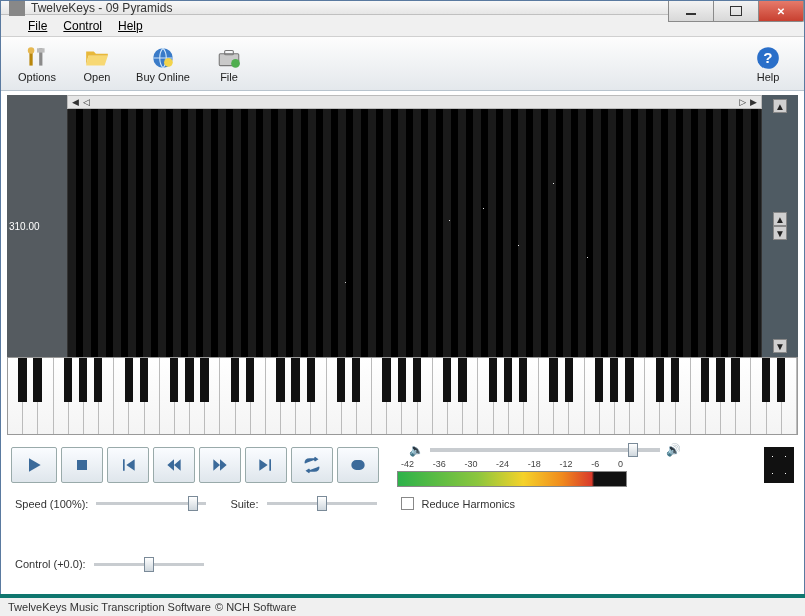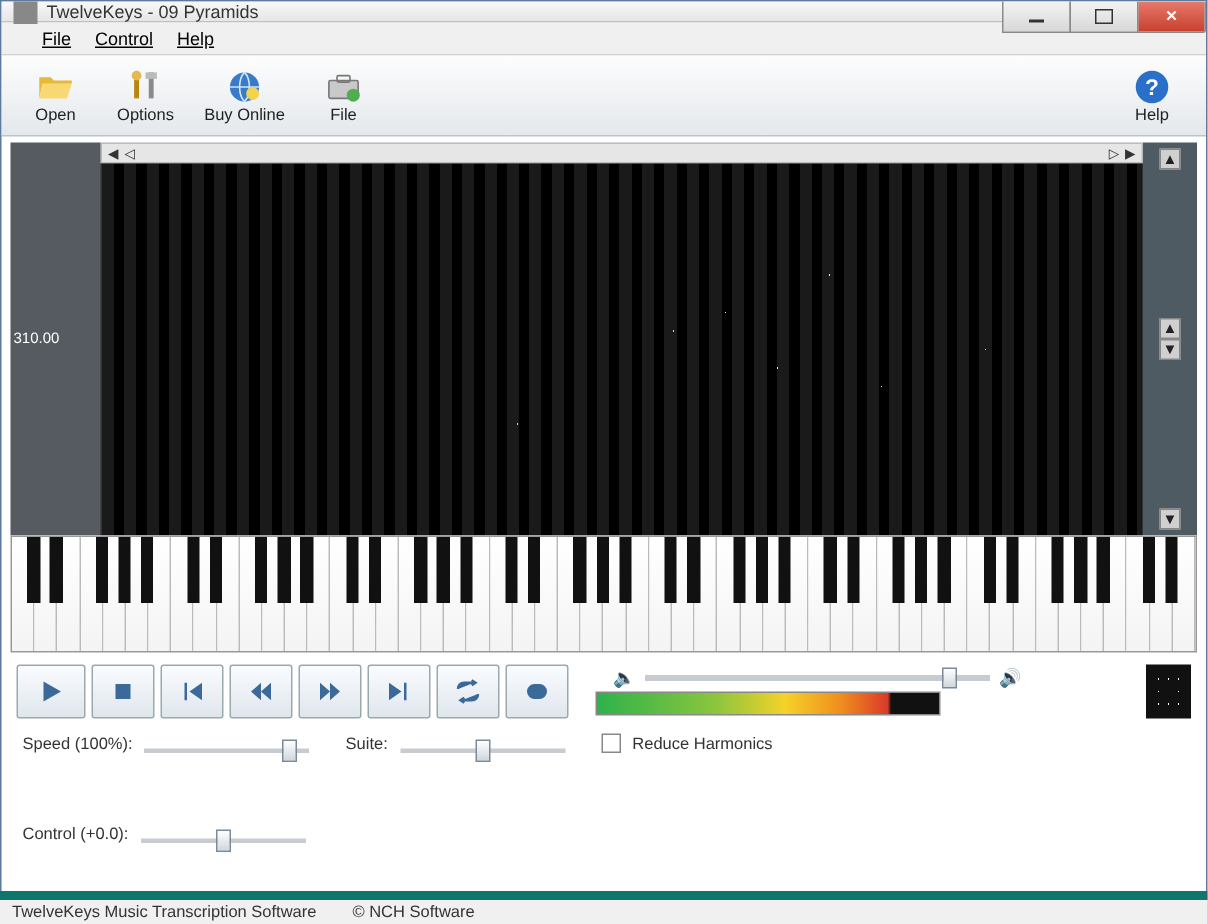--- a/index.html
+++ b/index.html
@@ -77,27 +77,27 @@
  radial-gradient(1px 1px at 20% 50%,#fff 50%,transparent 50%),
  radial-gradient(1px 1px at 80% 50%,#fff 50%,transparent 50%),
  radial-gradient(1px 1px at 20% 80%,#fff 50%,transparent 50%),
  radial-gradient(1px 1px at 80% 80%,#fff 50%,transparent 50%),
  radial-gradient(1px 1px at 50% 20%,#fff 50%,transparent 50%),
  radial-gradient(1px 1px at 50% 80%,#fff 50%,transparent 50%);
 }
 
 
 .controls { display: flex; padding: 6px 14px; gap: 24px; font-size: 11px; color: #333; flex-wrap: wrap; }
-.ctrl { display: flex; align-items: flex-end; gap: 8px; }
+.ctrl { display: flex; align-items: center; gap: 8px; }
 .ctrl .track { width: 110px; height: 3px; background:#c8ccd0; position: relative; }
 .ctrl .thumb2 { position:absolute; top:-6px; width:10px; height:15px; background:linear-gradient(#fff,#cfd7dd); border:1px solid #7a8a98; }
 .checkbox { width:13px; height:13px; border:1px solid #888; background:#fff; display:inline-block; }
 
 
-.statusbar { position:absolute; bottom:0; left:0; right:0; height:22px; background:#f0f0f0; border-top:6px solid #0f766e; display:flex; align-items:center; font-size:11px; color:#333; padding:0 8px; gap:24px; }
+.statusbar { position:absolute; bottom:0; left:0; right:0; height:22px; background:#f0f0f0; border-top:4px solid #0f766e; display:flex; align-items:center; font-size:11px; color:#333; padding:0 8px; gap:4px; }
 
 </style>
 </head>
 <body>
 
 <div class="titlebar">
   <span class="app-icon"></span>
   <span class="title">TwelveKeys - 09 Pyramids</span>
   <div class="win-controls">
     <div class="win-btn win-min"></div>
@@ -107,38 +107,38 @@
 </div>
 
 <div class="menubar">
   <span class="menu-item"><span class="ul">File</span></span>
   <span class="menu-item"><span class="ul">Control</span></span>
   <span class="menu-item"><span class="ul">Help</span></span>
 </div>
 
 <div class="toolbar">
   <div class="tool-btn">
-    <span class="ticon open-icon">
-      <svg viewBox="0 0 24 24">
-          <path fill="#e8b83a" d="M2 6h7l2 2h11v2H4l-2 9V6z"></path>
-          <path fill="#f7d873" d="M4 10h18l-3 9H2z"></path>
-        </svg>
-    </span>
-    <span>Open</span>
-  </div>
-  <div class="tool-btn">
     <span class="ticon options-icon">
       <svg viewBox="0 0 24 24">
           <rect x="5" y="3" width="3" height="16" fill="#b8860b"></rect>
           <rect x="14" y="3" width="3" height="16" fill="#8a8a8a"></rect>
           <circle cx="6.5" cy="5" r="3" fill="#e6b851"></circle>
           <rect x="12" y="3" width="7" height="4" fill="#bbb"></rect>
         </svg>
     </span>
     <span>Options</span>
+  </div>
+  <div class="tool-btn">
+    <span class="ticon open-icon">
+      <svg viewBox="0 0 24 24">
+          <path fill="#e8b83a" d="M2 6h7l2 2h11v2H4l-2 9V6z"></path>
+          <path fill="#f7d873" d="M4 10h18l-3 9H2z"></path>
+        </svg>
+    </span>
+    <span>Open</span>
   </div>
   <div class="tool-btn" style="width:72px">
     <span class="ticon buy-icon">
       <svg viewBox="0 0 24 24">
           <circle cx="12" cy="12" r="9" fill="#3a7bc8"></circle>
           <path d="M3 12h18M12 3c4 4 4 14 0 18M12 3c-4 4-4 14 0 18" stroke="#cfe6fb" fill="none"></path>
           <circle cx="17" cy="16" r="4" fill="#f2d34b"></circle>
         </svg>
     </span>
     <span>Buy Online</span>
@@ -329,20 +329,30 @@
     </div>
 
   <div style="display:flex;flex-direction:column;flex:1;margin-left:14px;gap:2px" class="meter-row">
     <div class="vol-area">
       <span class="vol-icon">🔈</span>
       <div class="vol-slider">
           <div class="thumb"></div>
         </div>
       <span class="vol-icon">🔊</span>
     </div>
+    <div class="legend" id="meter-legend">
+        <span>-42</span>
+        <span>-36</span>
+        <span>-30</span>
+        <span>-24</span>
+        <span>-18</span>
+        <span>-12</span>
+        <span>-6</span>
+        <span>0</span>
+      </div>
     <div class="meter-bar"></div>
   </div>
   <div class="digit-box"></div>
 </div>
 
 <div class="controls">
   <div class="ctrl">
     <span>Speed (100%):</span>
     <div class="track">
         <div class="thumb2" style="left:92px"></div>

